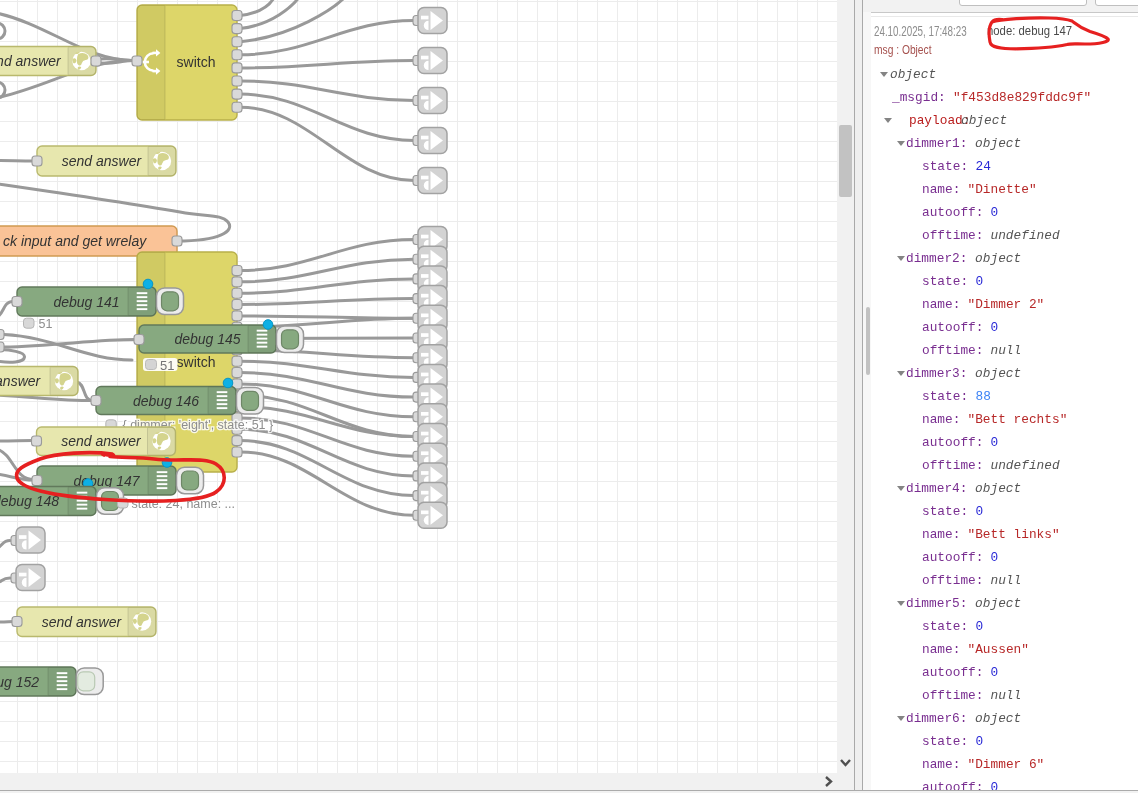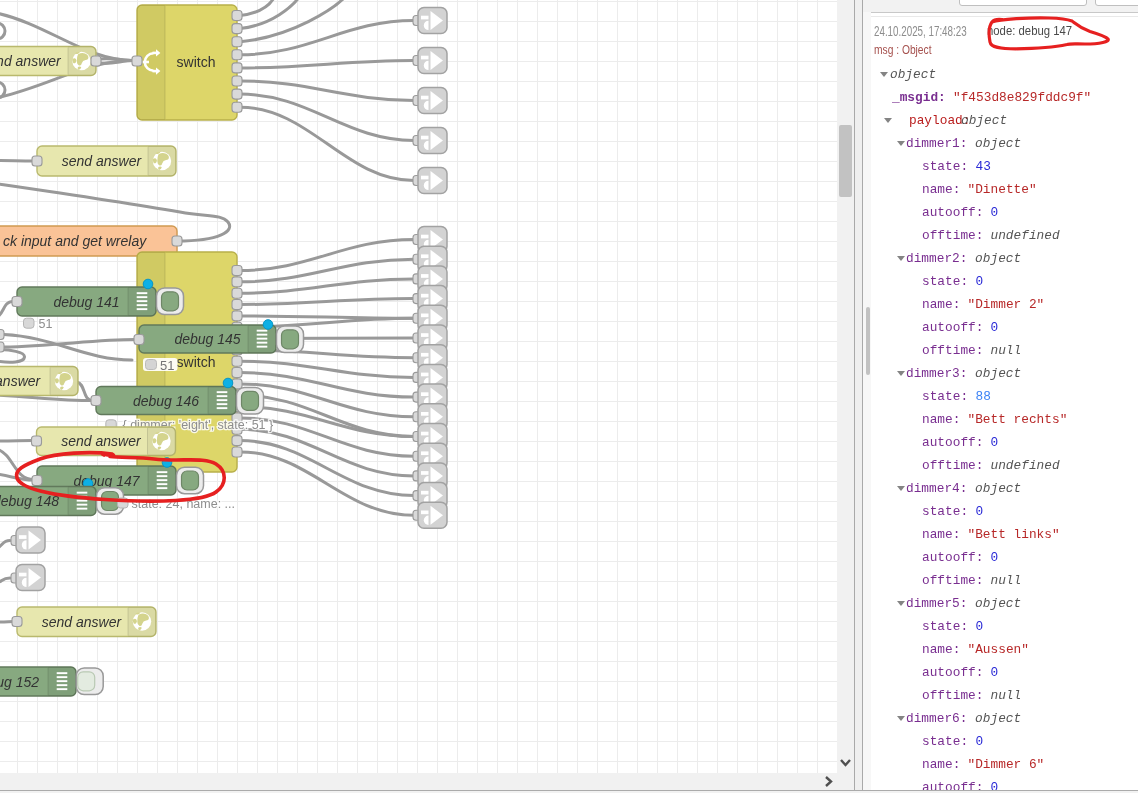--- a/index.html
+++ b/index.html
@@ -371,30 +371,30 @@
   <div class="abs" style="left:8px;top:16px;width:267px;height:1px;background:#e9e9e9;"></div>
   <div class="abs" style="left:0;top:12px;width:8px;height:778px;background:#f7f7f7;"></div>
   <div class="abs" style="left:2.5px;top:307px;width:4px;height:68px;background:#c2c2c2;border-radius:2px;"></div>
 </div>
 <div class="abs" style="left:0;top:0;width:1138px;height:790px;overflow:hidden;pointer-events:none;">
 <div style="position:absolute;left:874px;top:22.5px;font-family:'Liberation Sans',sans-serif;font-size:14px;color:#8d8d8d;transform:scaleX(0.70);transform-origin:0 0;white-space:pre;">24.10.2025, 17:48:23</div>
 <div style="position:absolute;left:987px;top:23px;font-family:'Liberation Sans',sans-serif;font-size:13.5px;color:#4a4a4a;transform:scaleX(0.84);transform-origin:0 0;white-space:pre;">node: debug 147</div>
 <div style="position:absolute;left:874px;top:43px;font-family:'Liberation Sans',sans-serif;font-size:12.5px;color:#a5504d;transform:scaleX(0.82);transform-origin:0 0;white-space:pre;">msg : Object</div>
 <div style="position:absolute;left:890px;top:63px;height:23px;line-height:23px;font-family:'Liberation Mono',monospace;font-size:12.8px;color:#555555;font-style:italic;white-space:pre;">object</div>
 <div style="position:absolute;left:880px;top:71.5px;width:0;height:0;border-left:4.5px solid transparent;border-right:4.5px solid transparent;border-top:5.5px solid #848484;"></div>
-<div style="position:absolute;left:892px;top:86px;height:23px;line-height:23px;font-family:'Liberation Mono',monospace;font-size:12.8px;color:#792e90;white-space:pre;font-weight:bold;">_msgid: </div>
+<div style="position:absolute;left:892px;top:86px;height:23px;line-height:23px;font-family:'Liberation Mono',monospace;font-size:12.8px;color:#792e90;white-space:pre;">_msgid: </div>
 <div style="position:absolute;left:953px;top:86px;height:23px;line-height:23px;font-family:'Liberation Mono',monospace;font-size:12.8px;color:#b72828;white-space:pre;">"f453d8e829fddc9f"</div>
 <div style="position:absolute;left:892px;top:109px;height:23px;line-height:23px;font-family:'Liberation Mono',monospace;font-size:12.8px;color:#b91c1c;white-space:pre;margin-left:17px;">payload: </div>
 <div style="position:absolute;left:961px;top:109px;height:23px;line-height:23px;font-family:'Liberation Mono',monospace;font-size:12.8px;color:#555555;font-style:italic;white-space:pre;">object</div>
 <div style="position:absolute;left:883.5px;top:117.5px;width:0;height:0;border-left:4.5px solid transparent;border-right:4.5px solid transparent;border-top:5.5px solid #848484;"></div>
 <div style="position:absolute;left:906px;top:132px;height:23px;line-height:23px;font-family:'Liberation Mono',monospace;font-size:12.8px;color:#792e90;white-space:pre;">dimmer1: </div>
 <div style="position:absolute;left:975.12px;top:132px;height:23px;line-height:23px;font-family:'Liberation Mono',monospace;font-size:12.8px;color:#555555;font-style:italic;white-space:pre;">object</div>
 <div style="position:absolute;left:897px;top:140.5px;width:0;height:0;border-left:4.5px solid transparent;border-right:4.5px solid transparent;border-top:5.5px solid #848484;"></div>
 <div style="position:absolute;left:922px;top:155px;height:23px;line-height:23px;font-family:'Liberation Mono',monospace;font-size:12.8px;color:#792e90;white-space:pre;">state: </div>
-<div style="position:absolute;left:975.5px;top:155px;height:23px;line-height:23px;font-family:'Liberation Mono',monospace;font-size:12.8px;color:#2929d6;white-space:pre;">43</div>
+<div style="position:absolute;left:975.5px;top:155px;height:23px;line-height:23px;font-family:'Liberation Mono',monospace;font-size:12.8px;color:#2929d6;white-space:pre;">24</div>
 <div style="position:absolute;left:922px;top:178px;height:23px;line-height:23px;font-family:'Liberation Mono',monospace;font-size:12.8px;color:#792e90;white-space:pre;">name: </div>
 <div style="position:absolute;left:967.5px;top:178px;height:23px;line-height:23px;font-family:'Liberation Mono',monospace;font-size:12.8px;color:#b72828;white-space:pre;">"Dinette"</div>
 <div style="position:absolute;left:922px;top:201px;height:23px;line-height:23px;font-family:'Liberation Mono',monospace;font-size:12.8px;color:#792e90;white-space:pre;">autooff: </div>
 <div style="position:absolute;left:990.5px;top:201px;height:23px;line-height:23px;font-family:'Liberation Mono',monospace;font-size:12.8px;color:#2929d6;white-space:pre;">0</div>
 <div style="position:absolute;left:922px;top:224px;height:23px;line-height:23px;font-family:'Liberation Mono',monospace;font-size:12.8px;color:#792e90;white-space:pre;">offtime: </div>
 <div style="position:absolute;left:990.5px;top:224px;height:23px;line-height:23px;font-family:'Liberation Mono',monospace;font-size:12.8px;color:#555555;font-style:italic;white-space:pre;">undefined</div>
 <div style="position:absolute;left:906px;top:247px;height:23px;line-height:23px;font-family:Liberation Mono, monospace;font-size:12.8px;color:#792e90;white-space:pre;">dimmer2: </div>
 <div style="position:absolute;left:975.12px;top:247px;height:23px;line-height:23px;font-family:'Liberation Mono',monospace;font-size:12.8px;color:#555555;font-style:italic;white-space:pre;">object</div>
 <div style="position:absolute;left:897px;top:255.5px;width:0;height:0;border-left:4.5px solid transparent;border-right:4.5px solid transparent;border-top:5.5px solid #848484;"></div>
 <div style="position:absolute;left:922px;top:270px;height:23px;line-height:23px;font-family:'Liberation Mono',monospace;font-size:12.8px;color:#792e90;white-space:pre;">state: </div>

